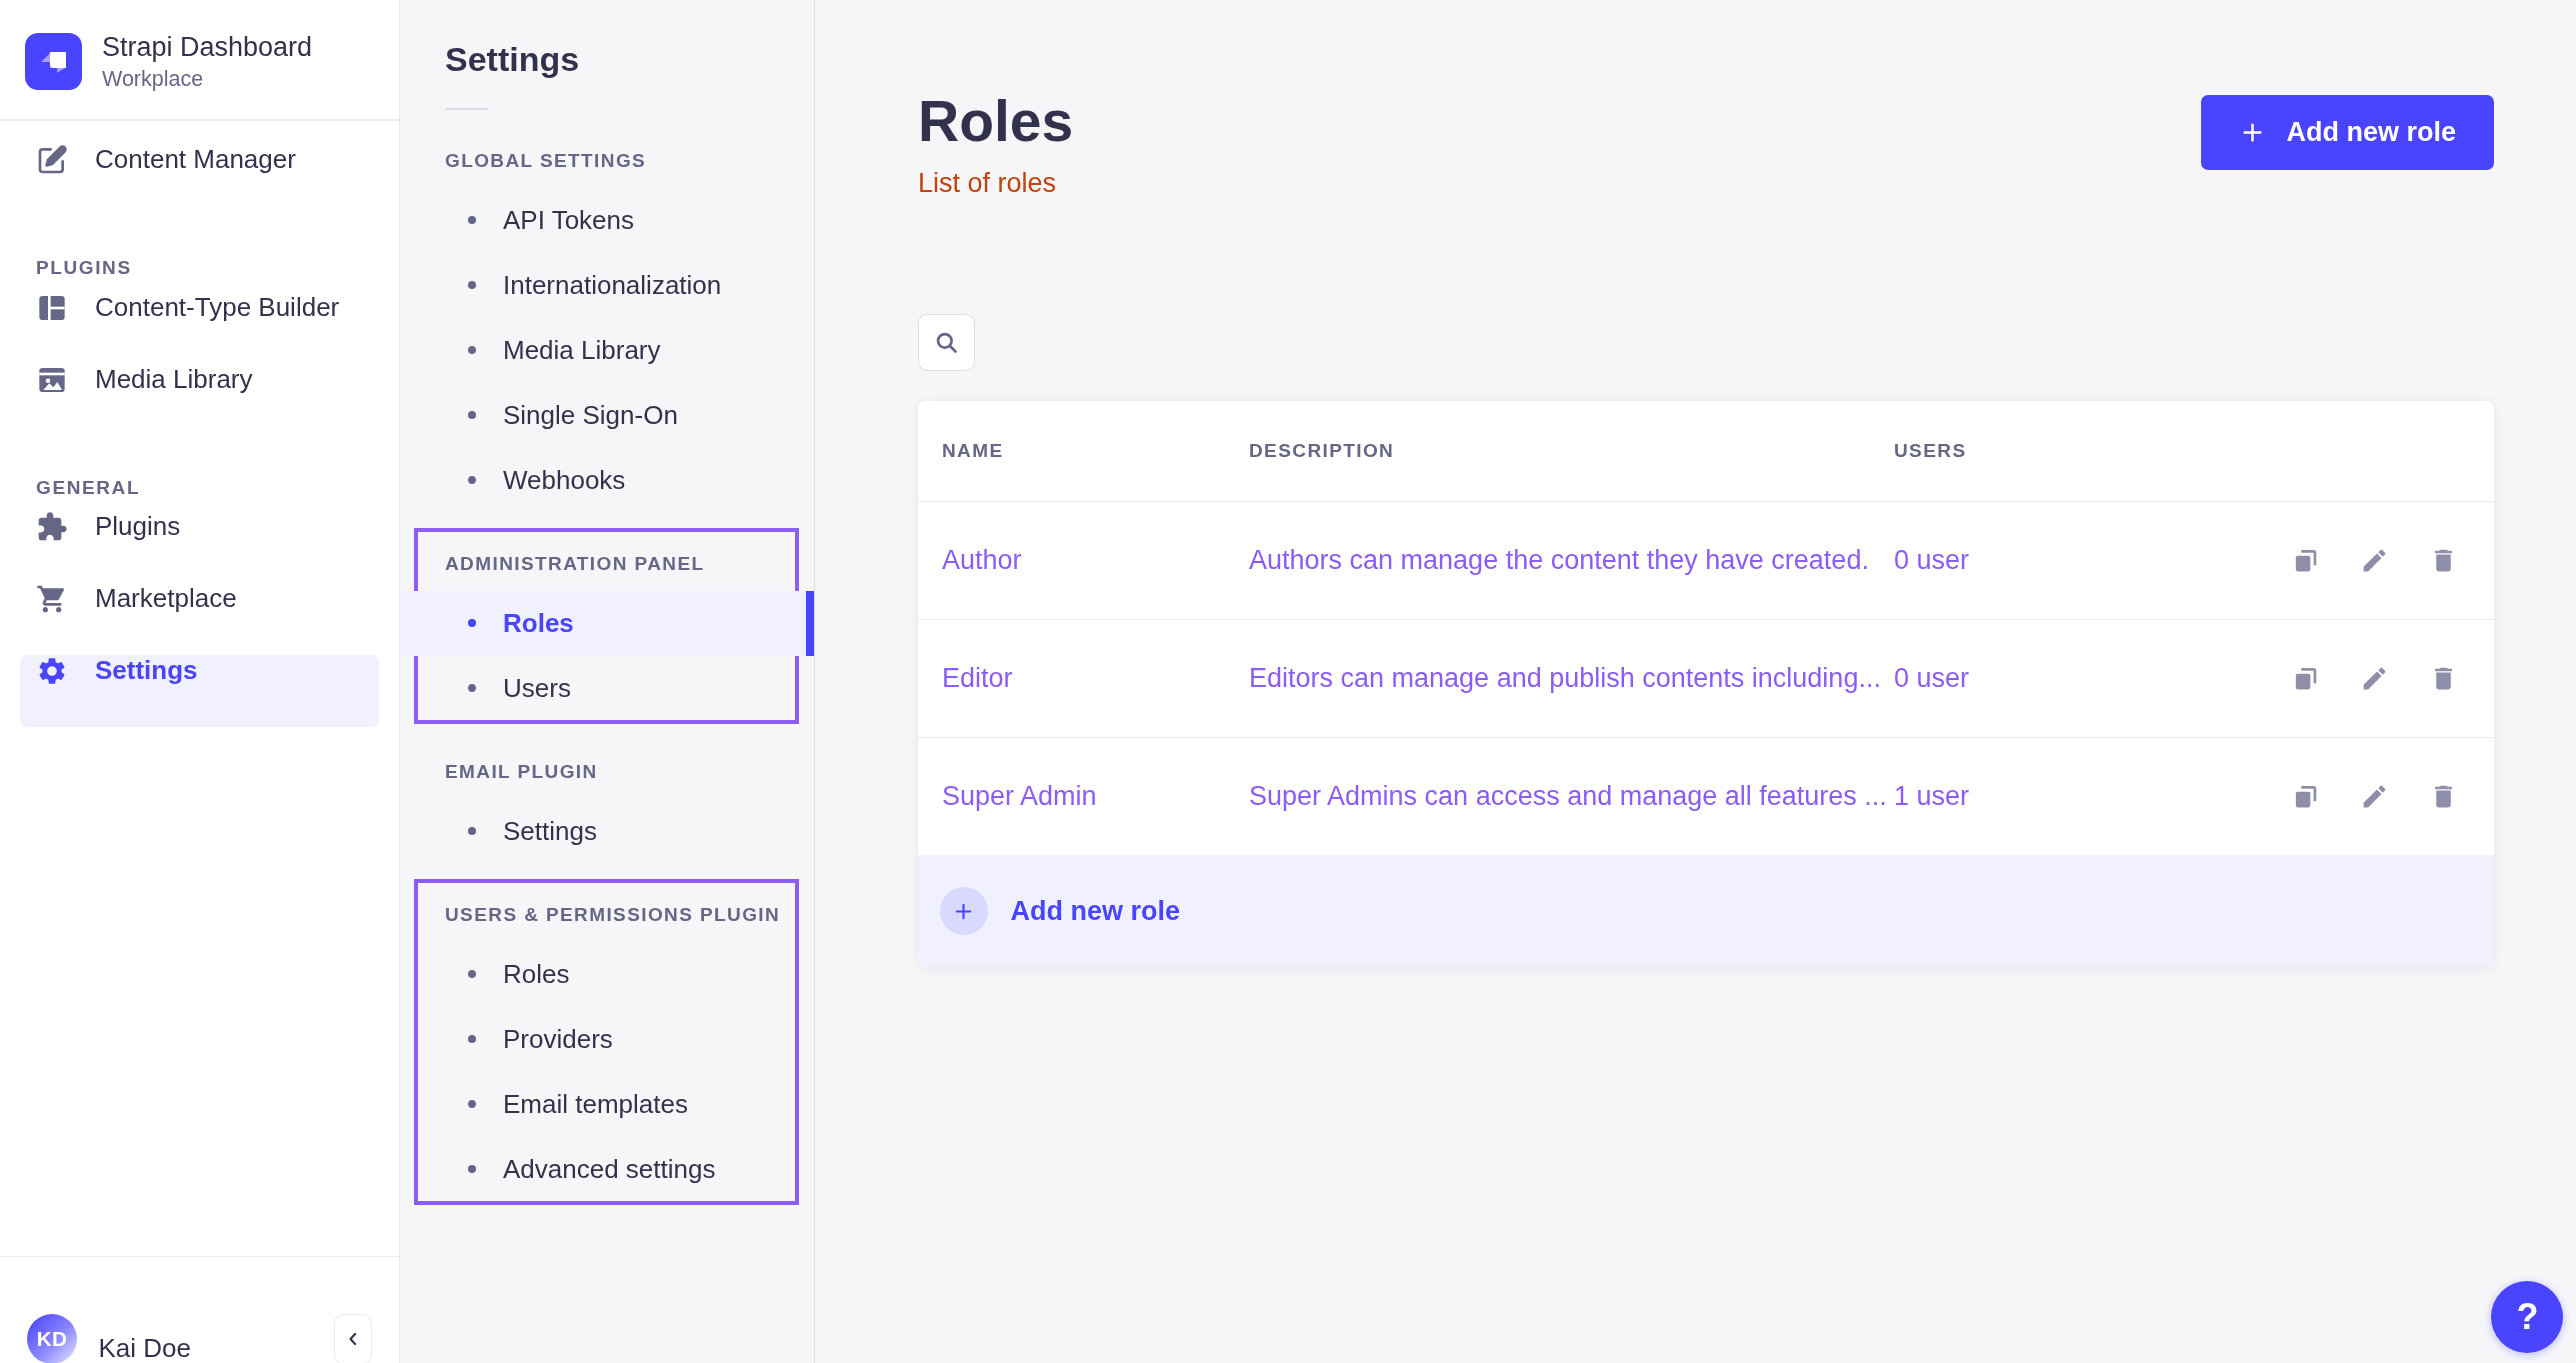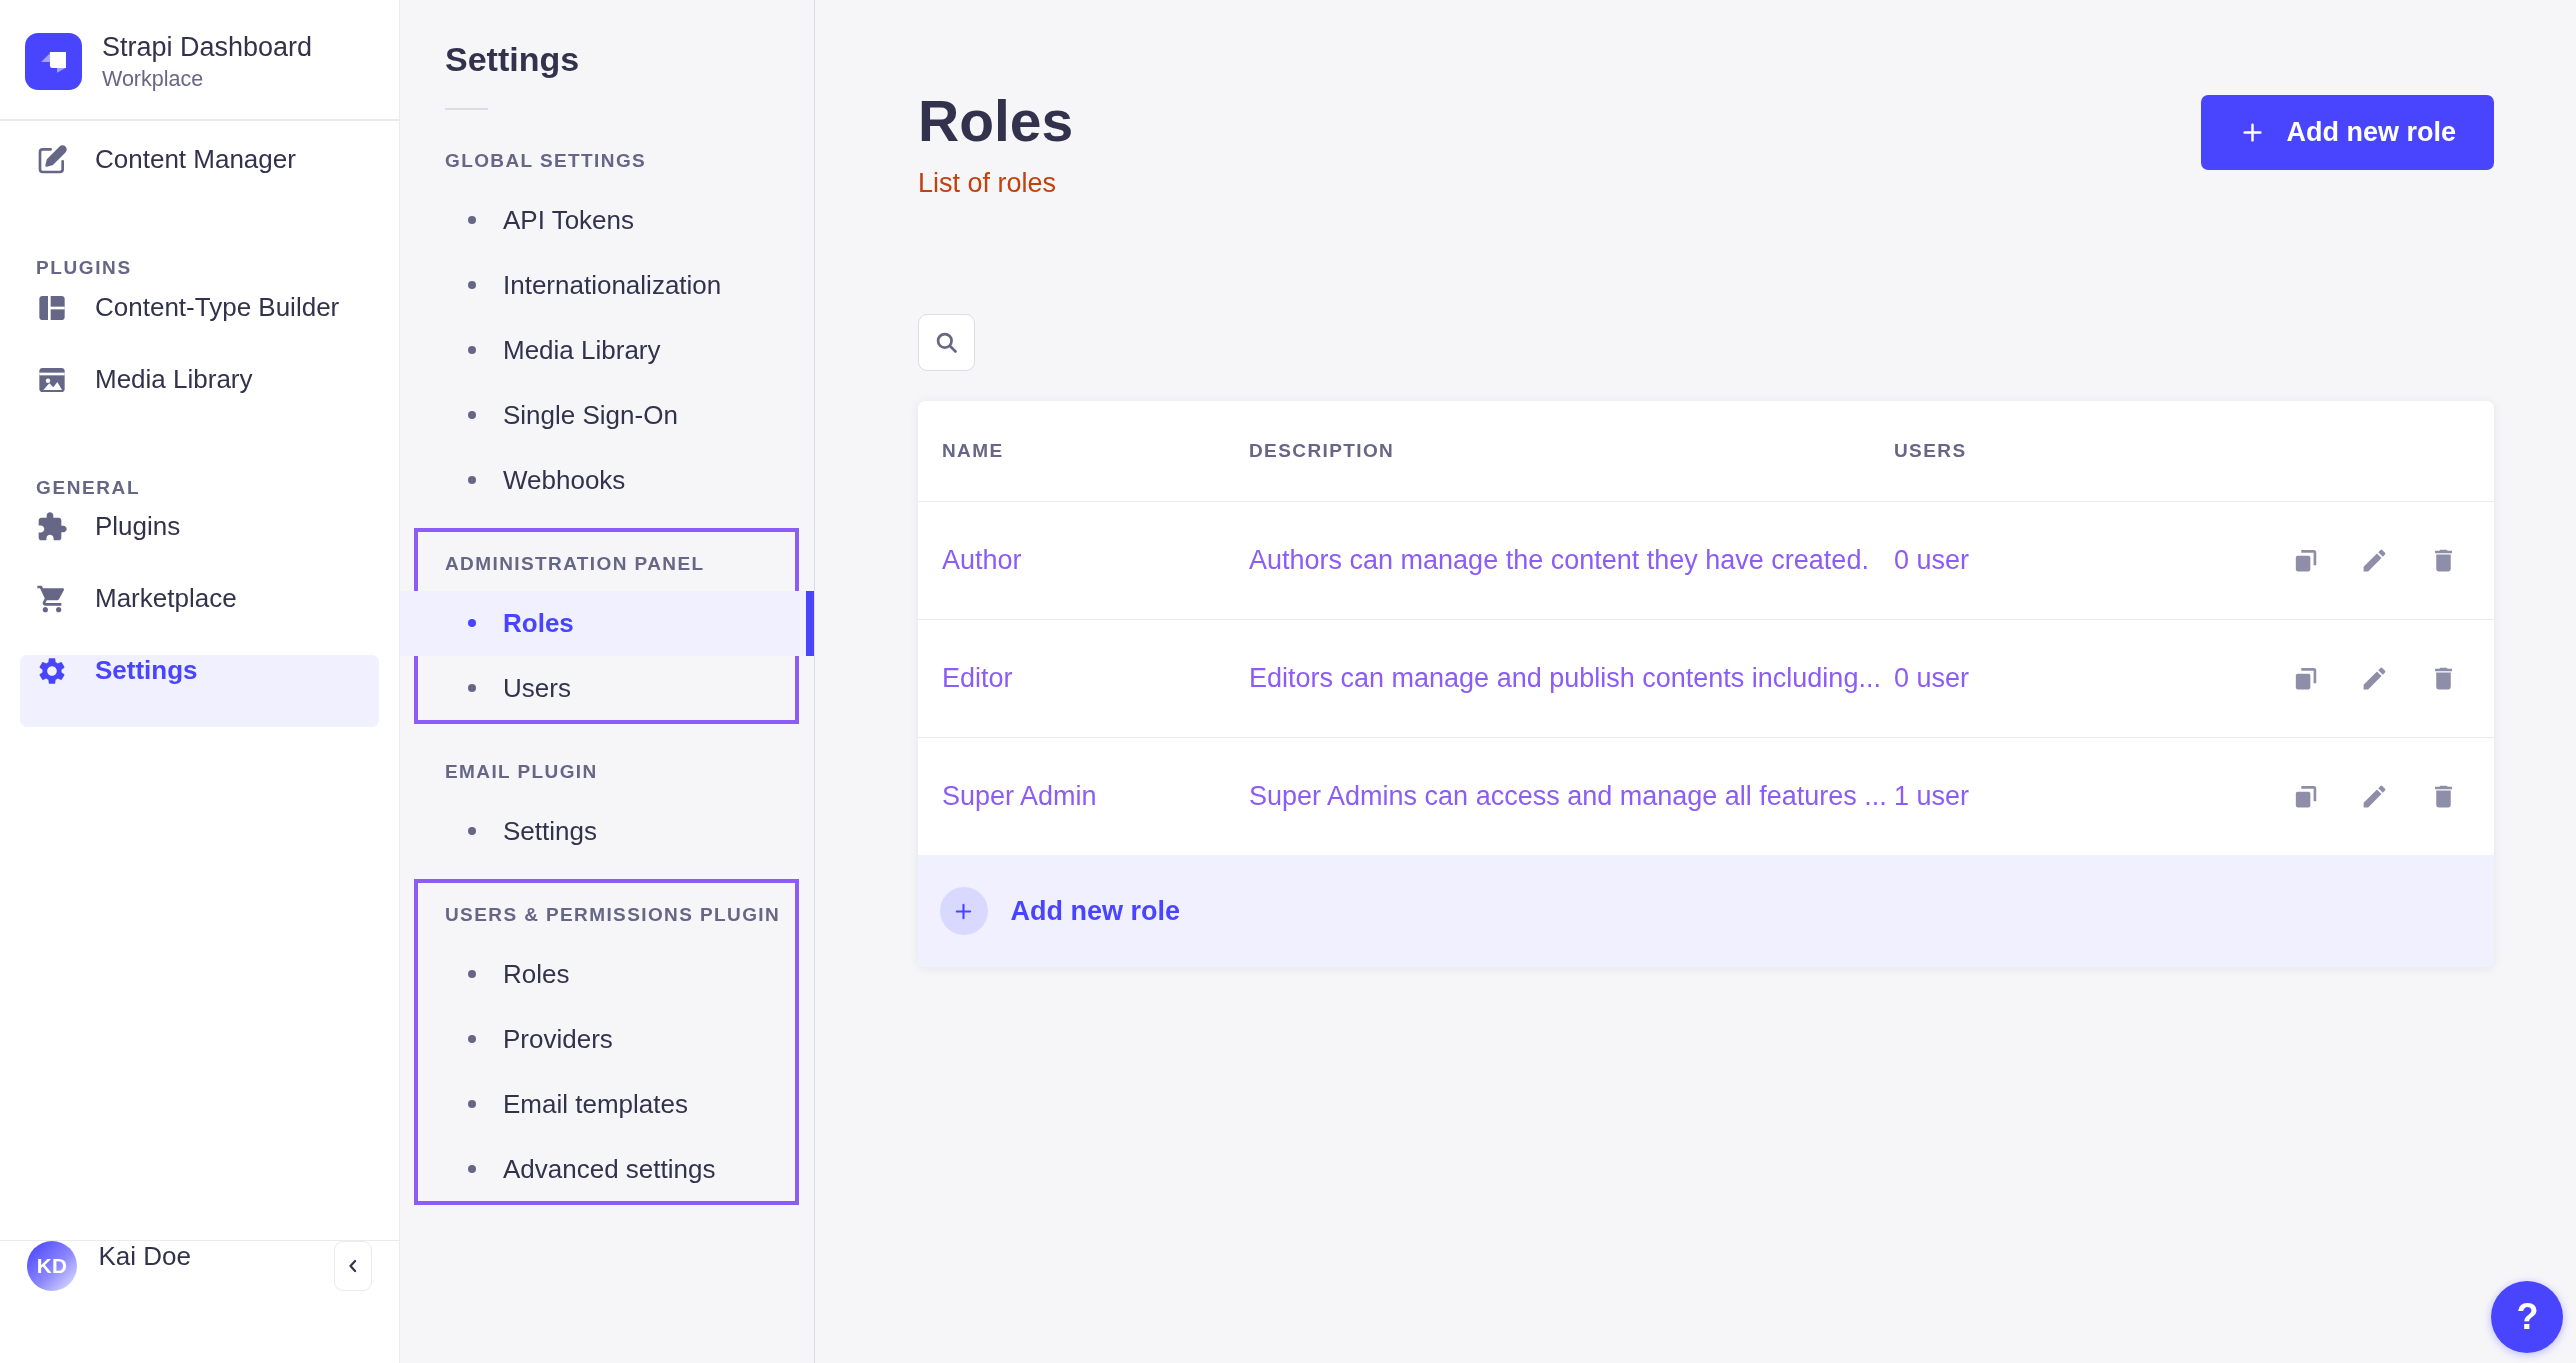--- a/index.html
+++ b/index.html
@@ -11,21 +11,21 @@
   .brand { display:flex; align-items:center; gap:20px; padding:30.5px 25px 27px 25px; cursor:pointer; }
   .brand-logo { width:57px; height:57px; flex:0 0 57px; }
   .brand-title { font-size:27px; font-weight:400; line-height:1.2; color:#32324D; }
   .brand-sub { font-size:21.5px; color:#666687; margin-top:4.5px; }
   .sidebar-hr { height:1.8px; background:#EAEAEF; }
   .side-nav { padding:23px 20px 0; }
   .side-item { display:flex; align-items:flex-start; gap:27px; height:72px; padding:0 16px; border-radius:7.2px; font-size:26px; color:#32324D; cursor:pointer; }
   .side-item svg { width:32px; height:32px; flex:0 0 32px; }
   .side-item.active { background:#F0F0FF; color:#4945FF; font-weight:700; }
   .side-section { font-size:19px; font-weight:700; letter-spacing:1.6px; color:#666687; margin:41px 0 12.6px 16px; }
-  .sidebar-footer { position:absolute; left:0; right:0; bottom:16px; height:108px; border-top:1.8px solid #EAEAEF; display:flex; align-items:flex-start; padding:0 27px; background:#fff; }
+  .sidebar-footer { position:absolute; left:0; right:0; bottom:0; height:108px; border-top:1.8px solid #EAEAEF; display:flex; align-items:flex-end; padding:0 27px; background:#fff; }
   .avatar { width:50px; height:50px; border-radius:50%; background:linear-gradient(135deg,#4945FF 5%,#8B87FF 55%,#E9E9FF 100%); color:#fff; font-weight:700; font-size:20.7px; display:flex; align-items:center; justify-content:center; letter-spacing:0.4px; }
   .user-name { margin-left:21.5px; font-size:26px; color:#32324D; }
   .collapse-btn { margin-left:auto; width:38px; height:50px; border:1.8px solid #EAEAEF; border-radius:9px; background:#fff; display:flex; align-items:center; justify-content:center; cursor:pointer; }
 
   
   .subnav { flex:0 0 415px; width:415px; background:#F6F6F9; border-right:1.8px solid #DCDCE4; padding-top:40px; position:relative; }
   .subnav-title { margin:0 0 0 45px; font-size:34px; font-weight:700; color:#32324D; }
   .subnav-hr { width:43px; height:1.8px; background:#DCDCE4; margin:29px 0 0 45px; }
   .group { padding-top:40px; position:relative; }
   .group-label { font-size:19px; font-weight:700; letter-spacing:1.4px; color:#666687; margin:0 0 16px 45px; }

